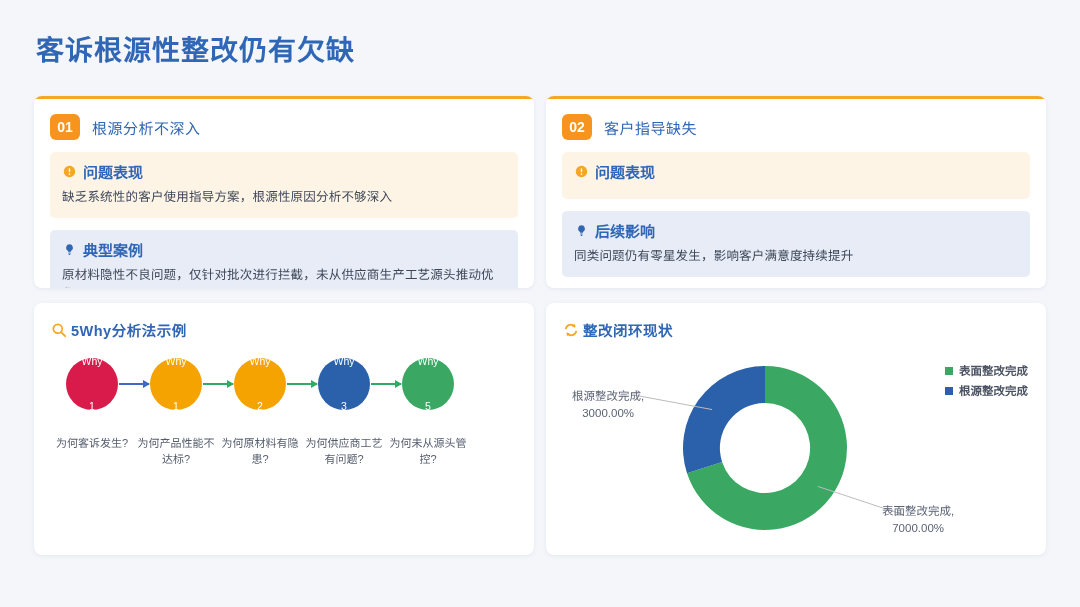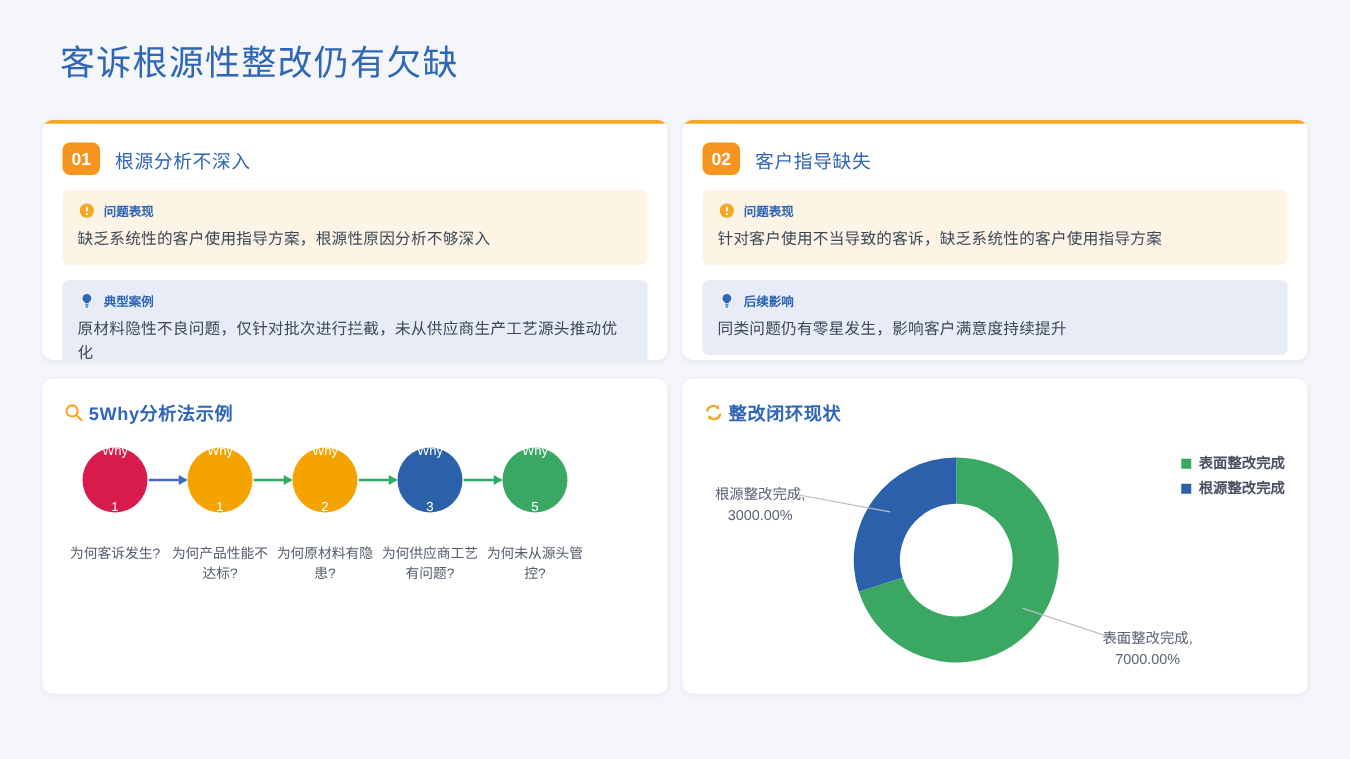--- a/index.html
+++ b/index.html
@@ -13,24 +13,24 @@
     background: #f4f6fa;
     font-family: "Liberation Sans", "DejaVu Sans", sans-serif;
     color: #333b4d;
     overflow: hidden;
     position: relative;
   }
 
   
   .page-title {
     position: absolute;
-    left: 48px;
+    left: 36px;
     top: 28px;
     font-size: 28px;
-    font-weight: normal;
+    font-weight: bold;
     color: #2f66b5;
     letter-spacing: 1px;
     white-space: nowrap;
   }
 
   
   .card {
     position: absolute;
     background: #ffffff;
     border-radius: 8px;
@@ -85,21 +85,21 @@
     border-radius: 5px;
     padding: 9px 12px 11px 12px;
     box-sizing: border-box;
   }
   .info-block.warn  { background: #fdf4e6; }
   .info-block.note  { background: #e7ecf7; }
 
   .info-head {
     display: flex;
     align-items: center;
-    font-size: 10px;
+    font-size: 15px;
     font-weight: bold;
     color: #2f66b5;
     margin-bottom: 6px;
   }
   .info-head .ico {
     width: 14px;
     height: 14px;
     margin-right: 7px;
     flex: none;
     display: inline-flex;
@@ -271,21 +271,20 @@
     <div class="info-head">
       <span class="ico">
         <svg width="13" height="13" viewBox="0 0 16 16">
             <circle cx="8" cy="8" r="7" fill="#f5a623"></circle>
             <rect x="7.1" y="4" width="1.8" height="5" rx=".9" fill="#fff"></rect>
             <circle cx="8" cy="11.3" r="1" fill="#fff"></circle>
           </svg>
       </span>
       <span>问题表现</span>
     </div>
-    <div class="info-text">针对客户使用不当导致的客诉，缺乏系统性的客户使用指导方案</div>
   </div>
 
   <div class="info-block note">
     <div class="info-head">
       <span class="ico">
         <svg width="13" height="13" viewBox="0 0 16 16">
             <path d="M8 1.6a4.2 4.2 0 0 0-2.5 7.6c.5.4.8.9.8 1.5h3.4c0-.6.3-1.1.8-1.5A4.2 4.2 0 0 0 8 1.6z" fill="#2f66b5"></path>
             <rect x="6.3" y="11.6" width="3.4" height="1.3" rx=".6" fill="#2f66b5"></rect>
             <rect x="6.8" y="13.6" width="2.4" height="1.1" rx=".55" fill="#2f66b5"></rect>
           </svg>

